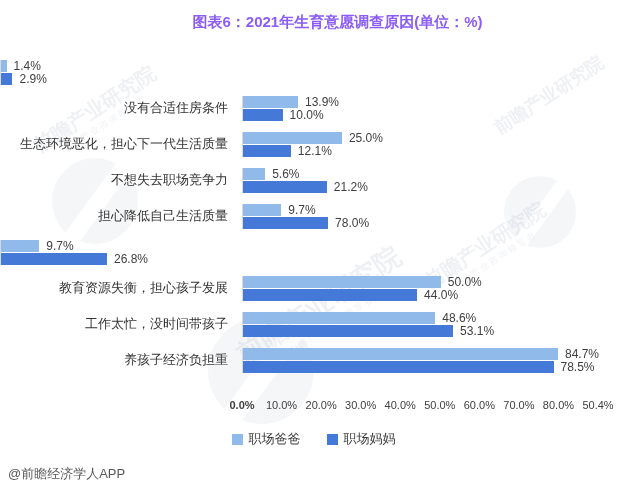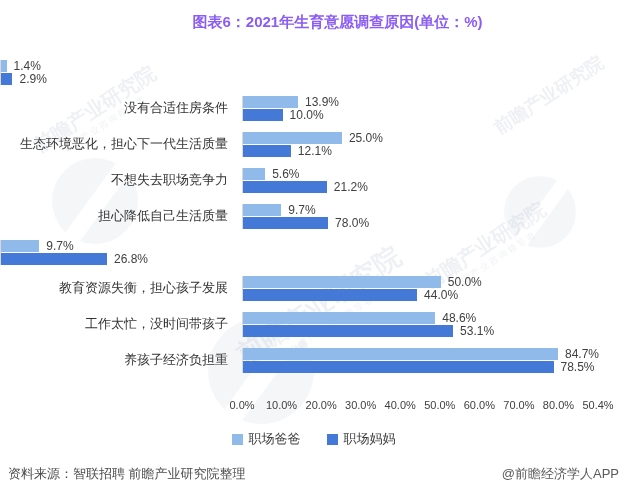--- a/index.html
+++ b/index.html
@@ -242,21 +242,21 @@
           </div>
           <div class="bar-line">
             <div class="bar" style="width: 87.2222%; background: rgb(69, 121, 216);"></div>
             <span class="val">78.5%</span>
           </div>
         </div>
       </div>
     </div>
 
   <div class="x-axis">
-      <span class="tick" style="left: 0%;">0.0%</span>
+      <span class="tick" style="left: 0%; font-weight: bold;">0.0%</span>
       <span class="tick" style="left: 11.1111%;">10.0%</span>
       <span class="tick" style="left: 22.2222%;">20.0%</span>
       <span class="tick" style="left: 33.3333%;">30.0%</span>
       <span class="tick" style="left: 44.4444%;">40.0%</span>
       <span class="tick" style="left: 55.5556%;">50.0%</span>
       <span class="tick" style="left: 66.6667%;">60.0%</span>
       <span class="tick" style="left: 77.7778%;">70.0%</span>
       <span class="tick" style="left: 88.8889%;">80.0%</span>
       <span class="tick" style="left: 100%;">50.4%</span>
     </div>
@@ -266,17 +266,16 @@
         <span class="legend-marker" style="background: rgb(143, 186, 234);"></span>
         <span>职场爸爸</span>
       </span>
       <span class="legend-item">
         <span class="legend-marker" style="background: rgb(69, 121, 216);"></span>
         <span>职场妈妈</span>
       </span>
     </div>
 
   <div class="footer">
-    <span class="source">资料来源：智联招聘 前瞻产业研究院整理</span>
     <span class="credit">@前瞻经济学人APP</span>
   </div>
 
 </div>
 
 </body></html>

